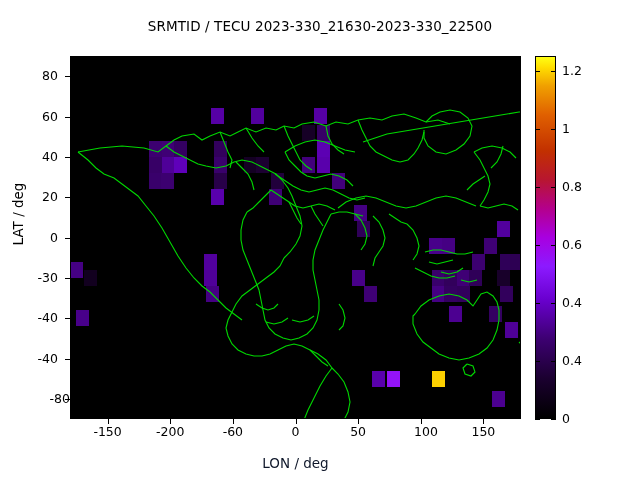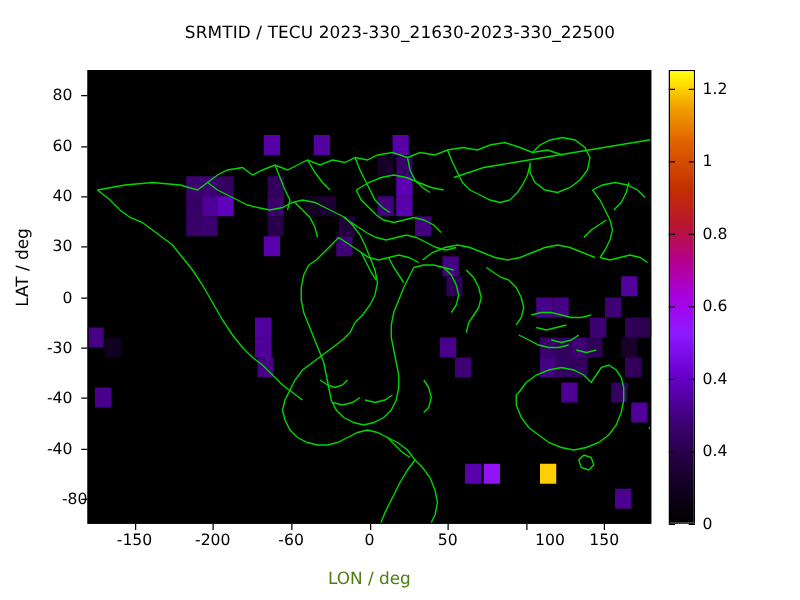--- a/index.html
+++ b/index.html
@@ -24,21 +24,21 @@
   #coast{position:absolute;left:0;top:0;width:451px;height:363px;}
 
   
   .tick{position:absolute;background:#000;}
   .xtl{position:absolute;font-size:12.5px;color:#000;text-align:center;
        width:60px;top:424px;}
   .ytl{position:absolute;font-size:12.5px;color:#000;text-align:right;
        width:40px;}
 
   #xlabel{position:absolute;left:70px;top:455px;width:451px;text-align:center;
-          font-size:13.5px;color:#4d7c0f;}
+          font-size:13.5px;color:#0f172a;}
   #ylabel{position:absolute;left:-52px;top:206px;width:140px;text-align:center;
           font-size:13.5px;color:#000;
           transform:rotate(-90deg);transform-origin:center center;}
 
   
   #cbar{position:absolute;left:535px;top:56px;width:21px;height:363px;
         border:1px solid #000;box-sizing:border-box;}
   #cbargrad{position:absolute;left:0;top:0;width:100%;height:100%;}
   .cbtl{position:absolute;left:562px;font-size:12.5px;color:#000;}
   .cbtick{position:absolute;background:#000;height:1px;width:5px;}
@@ -241,31 +241,31 @@
       <div class="xtl" style="left: 77.5833px;">-150</div>
       <div class="tick" style="left: 170.222px; top: 419px; width: 1px; height: 5px;"></div>
       <div class="xtl" style="left: 140.222px;">-200</div>
       <div class="tick" style="left: 232.861px; top: 419px; width: 1px; height: 5px;"></div>
       <div class="xtl" style="left: 202.861px;">-60</div>
       <div class="tick" style="left: 295.5px; top: 419px; width: 1px; height: 5px;"></div>
       <div class="xtl" style="left: 265.5px;">0</div>
       <div class="tick" style="left: 358.139px; top: 419px; width: 1px; height: 5px;"></div>
       <div class="xtl" style="left: 328.139px;">50</div>
       <div class="tick" style="left: 420.778px; top: 419px; width: 1px; height: 5px;"></div>
-      <div class="xtl" style="left: 410px;">100</div>
+      <div class="xtl" style="left: 396px;">100</div>
       <div class="tick" style="left: 483.417px; top: 419px; width: 1px; height: 5px;"></div>
       <div class="xtl" style="left: 453.417px;">150</div>
       <div class="tick" style="left: 65px; top: 76.1667px; width: 5px; height: 1px;"></div>
       <div class="ytl" style="left: 18px; top: 68.1667px;">80</div>
       <div class="tick" style="left: 65px; top: 116.5px; width: 5px; height: 1px;"></div>
       <div class="ytl" style="left: 18px; top: 108.5px;">60</div>
       <div class="tick" style="left: 65px; top: 156.833px; width: 5px; height: 1px;"></div>
       <div class="ytl" style="left: 18px; top: 148.833px;">40</div>
       <div class="tick" style="left: 65px; top: 197.167px; width: 5px; height: 1px;"></div>
-      <div class="ytl" style="left: 18px; top: 189.167px;">30</div>
+      <div class="ytl" style="left: 18px; top: 189.167px;">20</div>
       <div class="tick" style="left: 65px; top: 237.5px; width: 5px; height: 1px;"></div>
       <div class="ytl" style="left: 18px; top: 229.5px;">0</div>
       <div class="tick" style="left: 65px; top: 277.833px; width: 5px; height: 1px;"></div>
       <div class="ytl" style="left: 18px; top: 269.833px;">-30</div>
       <div class="tick" style="left: 65px; top: 318.167px; width: 5px; height: 1px;"></div>
       <div class="ytl" style="left: 18px; top: 310.167px;">-40</div>
       <div class="tick" style="left: 65px; top: 358.5px; width: 5px; height: 1px;"></div>
       <div class="ytl" style="left: 18px; top: 350.5px;">-40</div>
       <div class="tick" style="left: 65px; top: 398.833px; width: 5px; height: 1px;"></div>
       <div class="ytl" style="left: 30px; top: 390.833px;">-80</div>

